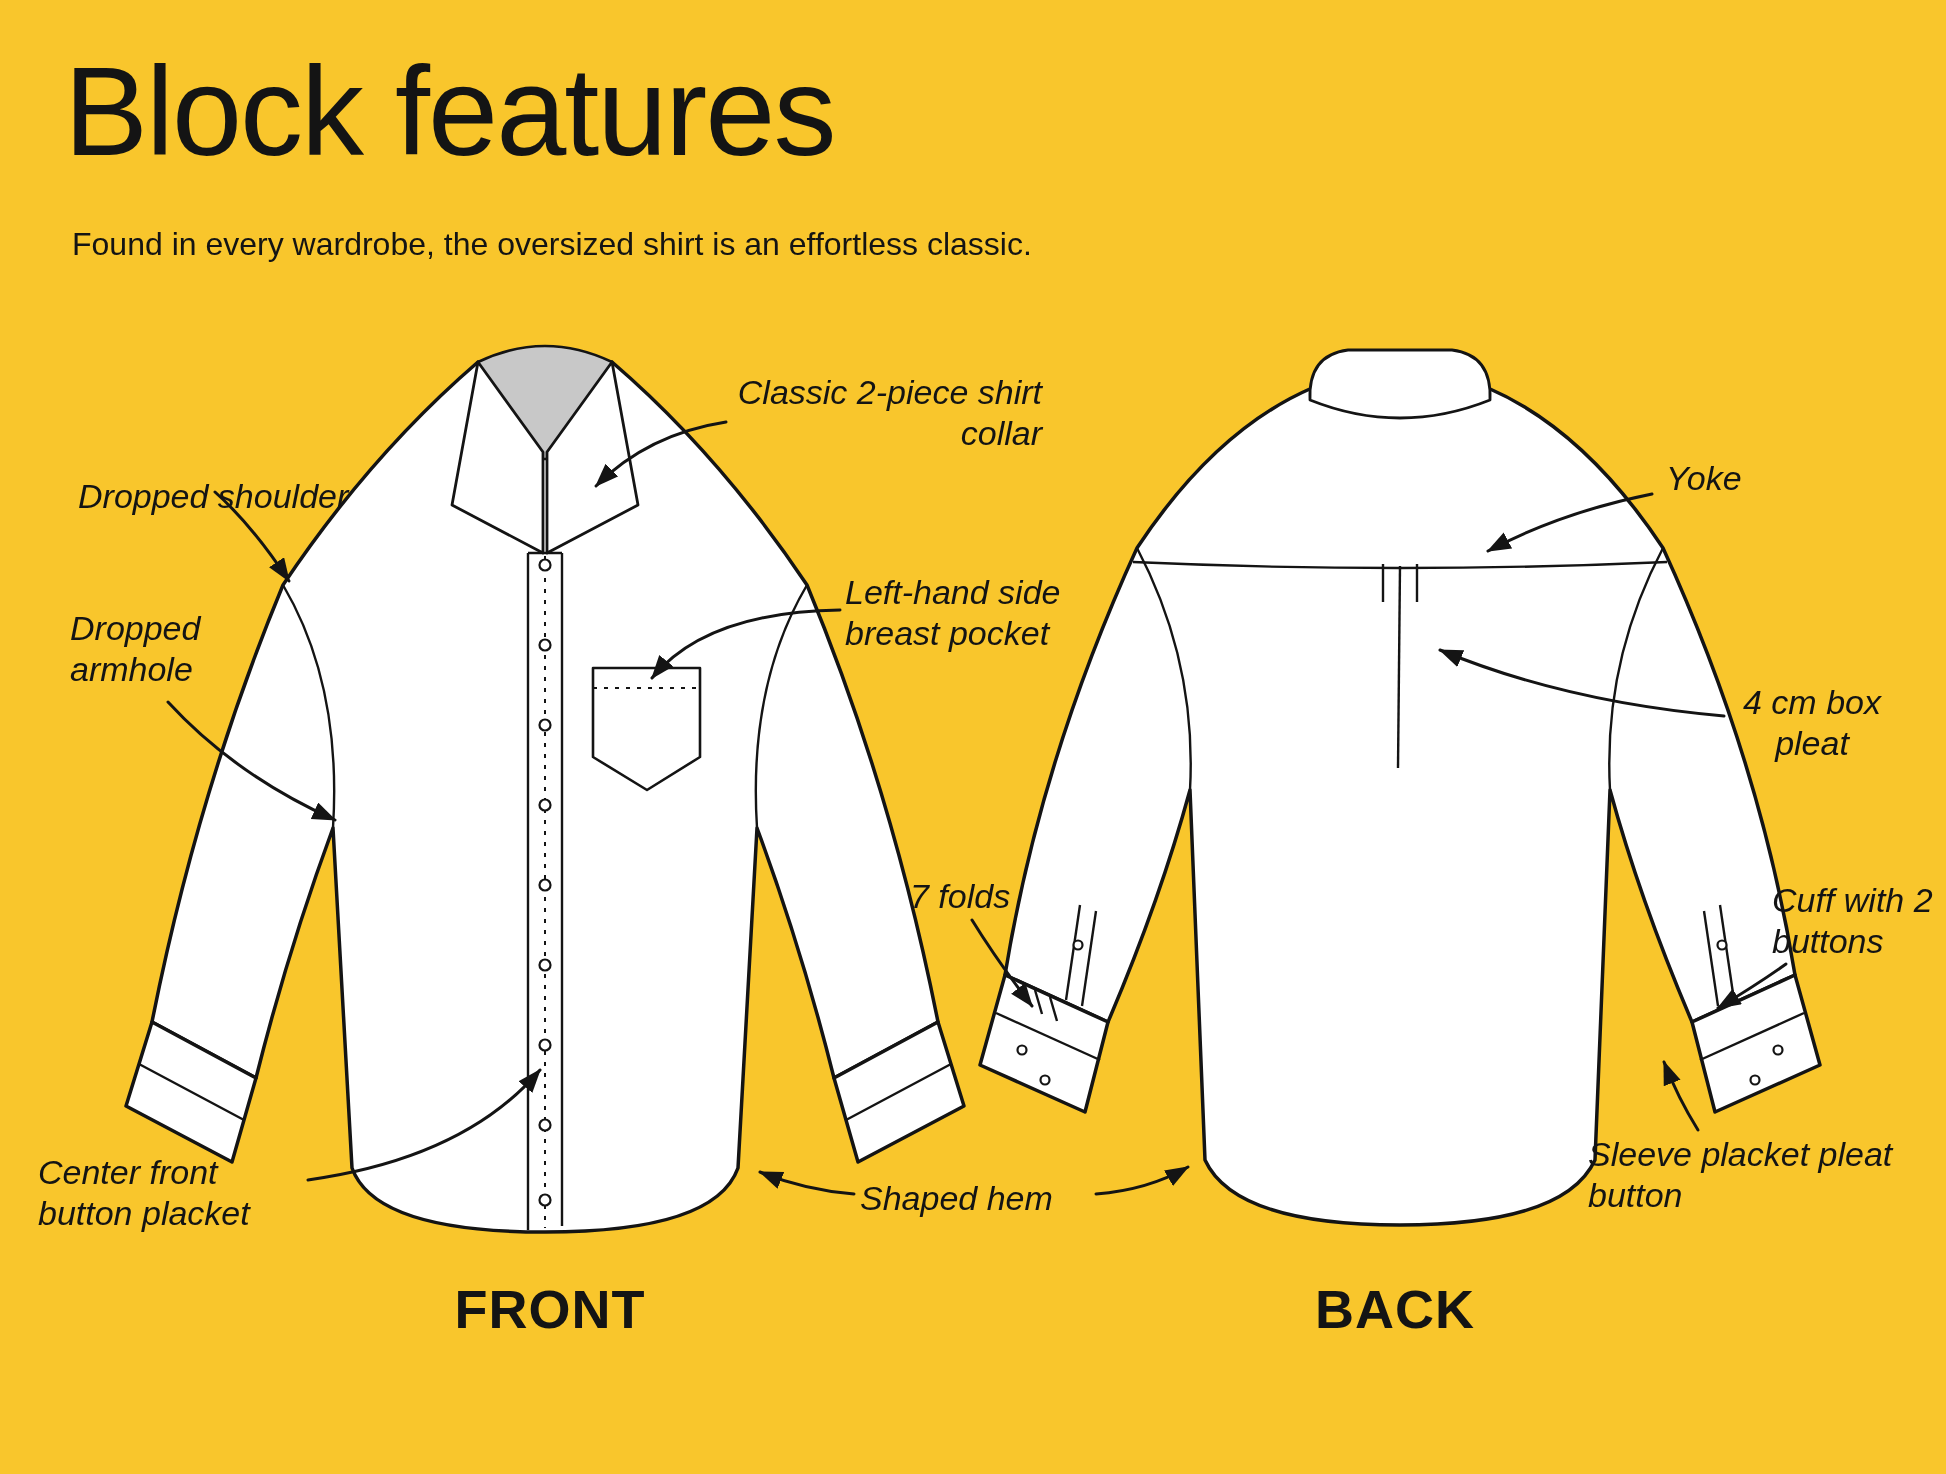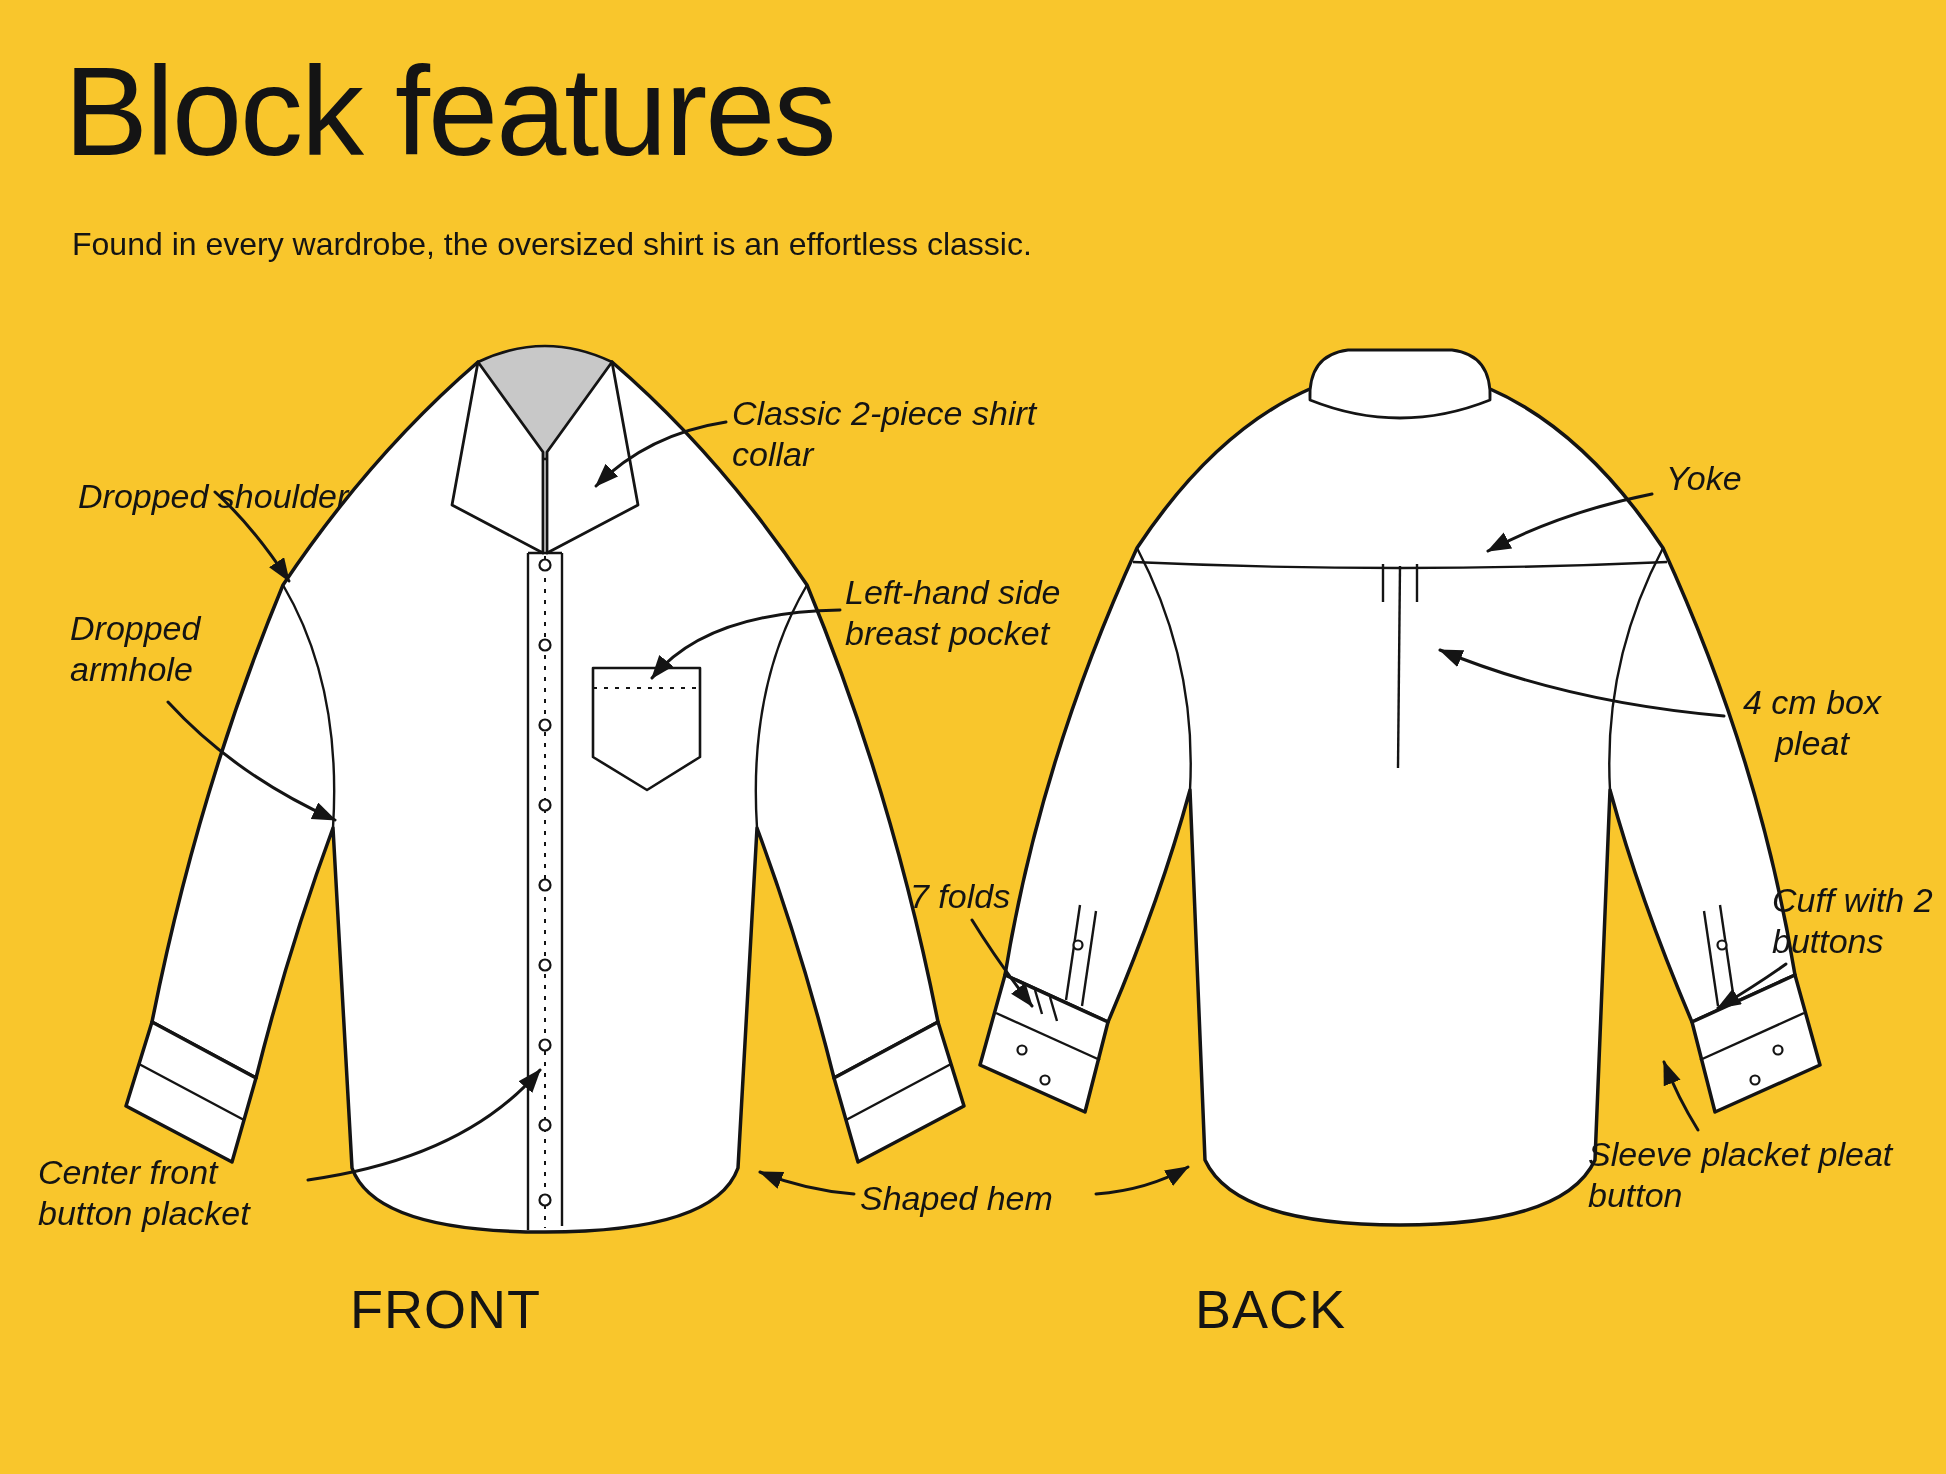--- a/index.html
+++ b/index.html
@@ -3,21 +3,21 @@
 <meta charset="utf-8">
 <style>
   * { margin:0; padding:0; box-sizing:border-box; }
   html,body { width:1946px; height:1474px; }
   body { font-family:"Liberation Sans","DejaVu Sans",sans-serif; background:var(--background,#F9C62C); }
   .canvas { position:relative; width:1946px; height:1474px; background:var(--background,#F9C62C); overflow:hidden; color:var(--line,#141414); }
   .title { position:absolute; left:64px; top:46px; font-size:126px; font-weight:500; letter-spacing:-2px; line-height:1.05; }
   .subtitle { position:absolute; left:72px; top:226px; font-size:32px; font-weight:400; }
   svg.drawing { position:absolute; left:0; top:0; width:1946px; height:1474px; display:block; }
   .ann { position:absolute; font-size:34px; font-style:italic; line-height:1.22; color:var(--line,#141414); }
-  .caption { position:absolute; font-size:54px; font-weight:400; letter-spacing:1px; color:var(--line,#141414); }
+  .caption { position:absolute; font-size:54px; font-weight:700; letter-spacing:1px; text-align:center; color:var(--line,#141414); }
   .center { text-align:center; }
   
   .outline { fill:var(--shirt,#ffffff); stroke:var(--line,#141414); stroke-width:3.5; stroke-linejoin:round; }
   .detail  { fill:none; stroke:var(--line,#141414); stroke-width:2.4; }
   .dashed  { fill:none; stroke:var(--line,#141414); stroke-width:2; stroke-dasharray:4 7; }
   .btn     { fill:var(--shirt,#ffffff); stroke:var(--line,#141414); stroke-width:2.2; }
   .gray    { fill:var(--collar-inner,#C8C8C8); stroke:var(--line,#141414); stroke-width:2.6; stroke-linejoin:round; }
   .arrow   { fill:none; stroke:var(--line,#141414); stroke-width:3; stroke-linecap:round; marker-end:url(#ah); }
   #ah path { fill:var(--line,#141414); }
 </style>
@@ -154,21 +154,21 @@
       <path class="arrow" d="M 1096 1194 Q 1148 1190 1188 1167"></path>
       <path class="arrow" d="M 1652 494 Q 1562 512 1488 551"></path>
       <path class="arrow" d="M 1724 716 Q 1565 702 1440 650"></path>
       <path class="arrow" d="M 1786 964 Q 1758 984 1718 1008"></path>
       <path class="arrow" d="M 1698 1130 Q 1678 1098 1664 1062"></path>
     </g>
   </svg>
 
   <div class="ann" style="left:78px; top:448px; width:360px;margin-top:28px;">Dropped shoulder</div>
 
-  <div class="ann" style="left:732px; top:393px; width:310px;">Classic 2-piece shirt collar</div>
+  <div class="ann" style="left:732px; top:372px; width:310px;text-align:right;">Classic 2-piece shirt collar</div>
 
   <div class="ann" style="left:845px; top:572px; width:305px;">Left-hand side breast pocket</div>
 
   <div class="ann" style="left:70px; top:608px; width:190px;">Dropped armhole</div>
 
   <div class="ann" style="left:910px; top:876px; width:160px;">7 folds</div>
 
   <div class="ann" style="left:38px; top:1152px; width:275px;">Center front button placket</div>
 
   <div class="ann" style="left:860px; top:1178px; width:240px;">Shaped hem</div>

